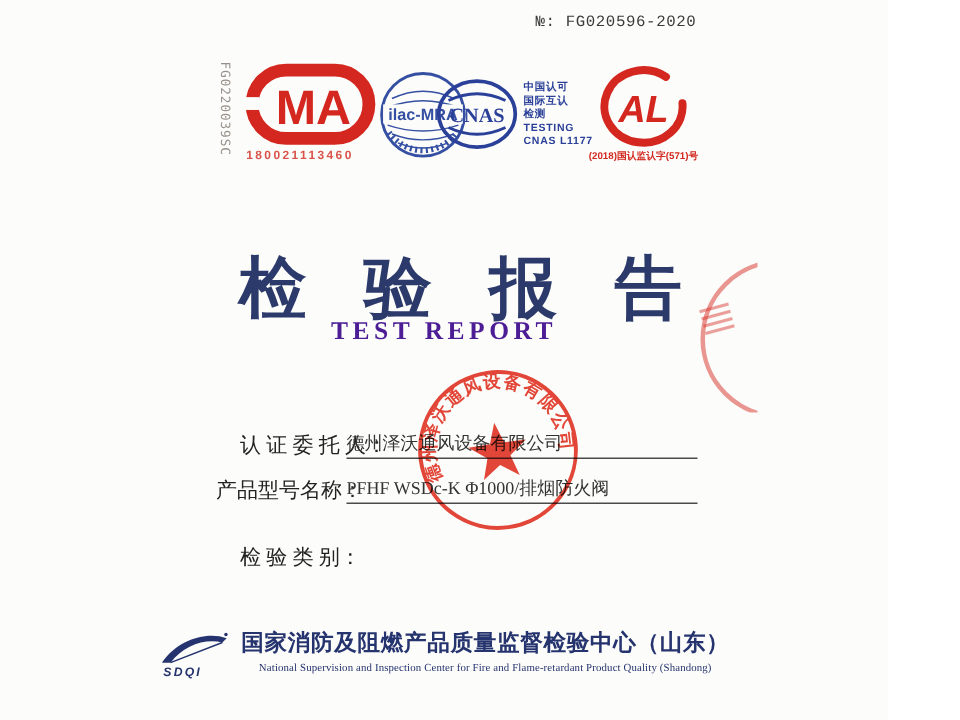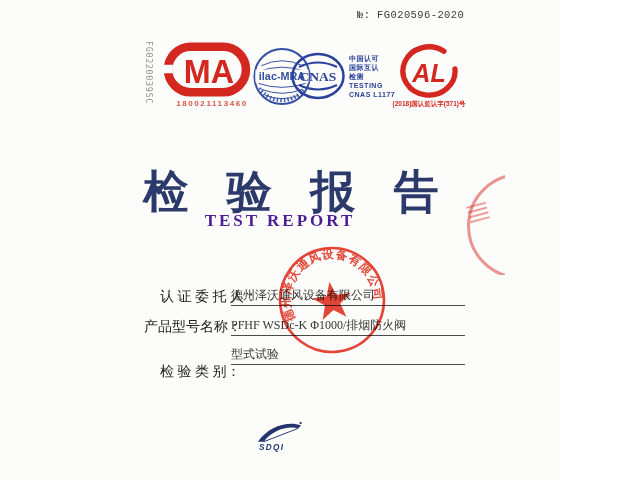--- a/index.html
+++ b/index.html
@@ -1,26 +1,26 @@
 <!DOCTYPE html>
 <html><head>
 <meta charset="utf-8">
 <style>
   html,body{margin:0;padding:0;}
   .page{
     position:relative;width:560px;height:480px;overflow:hidden;
-    background:#fcfcfa;font-family:"Liberation Sans",sans-serif;
+    background:#fcfcfa;font-family:"Liberation Sans",sans-serif;padding-left:32px;
   }
   .abs{position:absolute;}
   
   #report-no{left:357px;top:9px;font:10.5px "Liberation Mono",monospace;color:#3a3a3a;letter-spacing:.4px;}
   #side-code{left:144px;top:41px;writing-mode:vertical-rl;font:8.5px "DejaVu Sans Mono",monospace;color:#97908a;letter-spacing:.6px;}
   
   #cma-logo{left:161px;top:41px;}
-  #cma-number{left:164px;top:99px;width:96px;text-align:center;font-size:8px;font-weight:bold;color:#d9544b;letter-spacing:1.6px;}
+  #cma-number{left:152px;top:99px;width:96px;text-align:center;font-size:8px;font-weight:bold;color:#d9544b;letter-spacing:1.6px;}
   #ilac-logo{left:251px;top:46px;}
   #cnas-logo{left:290px;top:51px;}
   #cnas-text{left:349px;top:54px;font-size:7px;line-height:9px;font-weight:bold;color:#2a4099;letter-spacing:.5px;}
   #cal-logo{left:398px;top:43px;}
   #cal-note{left:381px;top:100px;width:96px;text-align:center;font-size:6.5px;font-weight:bold;color:#d3271f;}
   
   #title-zh{left:11px;top:162px;width:100%;text-align:center;font-size:45px;font-weight:700;color:#2c3a6b;letter-spacing:13px;text-indent:13px;}
   #title-en{left:0;top:211px;width:100%;text-align:center;font-family:"Liberation Serif",serif;font-size:17px;font-weight:700;color:#4c1d95;letter-spacing:3px;}
   
   #edge-stamp{left:461px;top:173px;width:44px;height:102px;overflow:hidden;}
@@ -98,35 +98,38 @@
       </div>
   </div>
 
   <div class="abs field-label" id="f0-label">认 证 委 托 人：</div>
   <div class="abs field-value" id="f0-value">德州泽沃通风设备有限公司</div>
 
   <div class="abs field-label" id="f1-label">产品型号名称：</div>
   <div class="abs field-value" id="f1-value">PFHF WSDc-K Φ1000/排烟防火阀</div>
 
   <div class="abs field-label" id="f2-label">检 验 类 别：</div>
-  <div class="abs field-value" id="f2-value">型式试验</div>
 
   <svg class="abs" id="center-stamp" width="112" height="112" viewBox="0 0 110 110">
     <defs>
       <path id="sealArc" d="M16.5 69 A41 41 0 1 1 93.5 69" fill="none"></path>
     </defs>
     <circle cx="55" cy="55" r="51" fill="none" stroke="#e23323" stroke-width="2.6"></circle>
     <text font-size="11.5" font-weight="bold" fill="#e23323" letter-spacing="1" font-family="Liberation Serif, serif">
       <textPath href="#sealArc">德州泽沃通风设备有限公司</textPath>
     </text>
     <polygon fill="#e23323" points="55,37 59.7,50.5 74,50.8 62.6,59.5 66.8,73.2 55,65 43.2,73.2 47.4,59.5 36,50.8 50.3,50.5"></polygon>
   </svg>
 
   <div id="footer">
     <svg width="48" height="34" viewBox="0 0 50 34">
       <path d="M2 23 C13 7 33 1 47 6 L44 9 C32 6 17 11 8 23 Z" fill="#25336e"></path>
       <path d="M8 23 L44 9" stroke="#25336e" stroke-width="1" fill="none"></path>
       <circle cx="46.5" cy="3.5" r="1.2" fill="#25336e"></circle>
       <text x="3" y="32" font-size="8.5" font-weight="bold" font-style="italic" fill="#25336e" letter-spacing="1.5" font-family="Liberation Sans, sans-serif">SDQI</text>
     </svg>
+    <div class="org">
+      <div id="org-zh">国家消防及阻燃产品质量监督检验中心（山东）</div>
+      <div id="org-en">National Supervision and Inspection Center for Fire and Flame-retardant Product Quality (Shandong)</div>
+    </div>
   </div>
 
 </div>
 
 </body></html>

